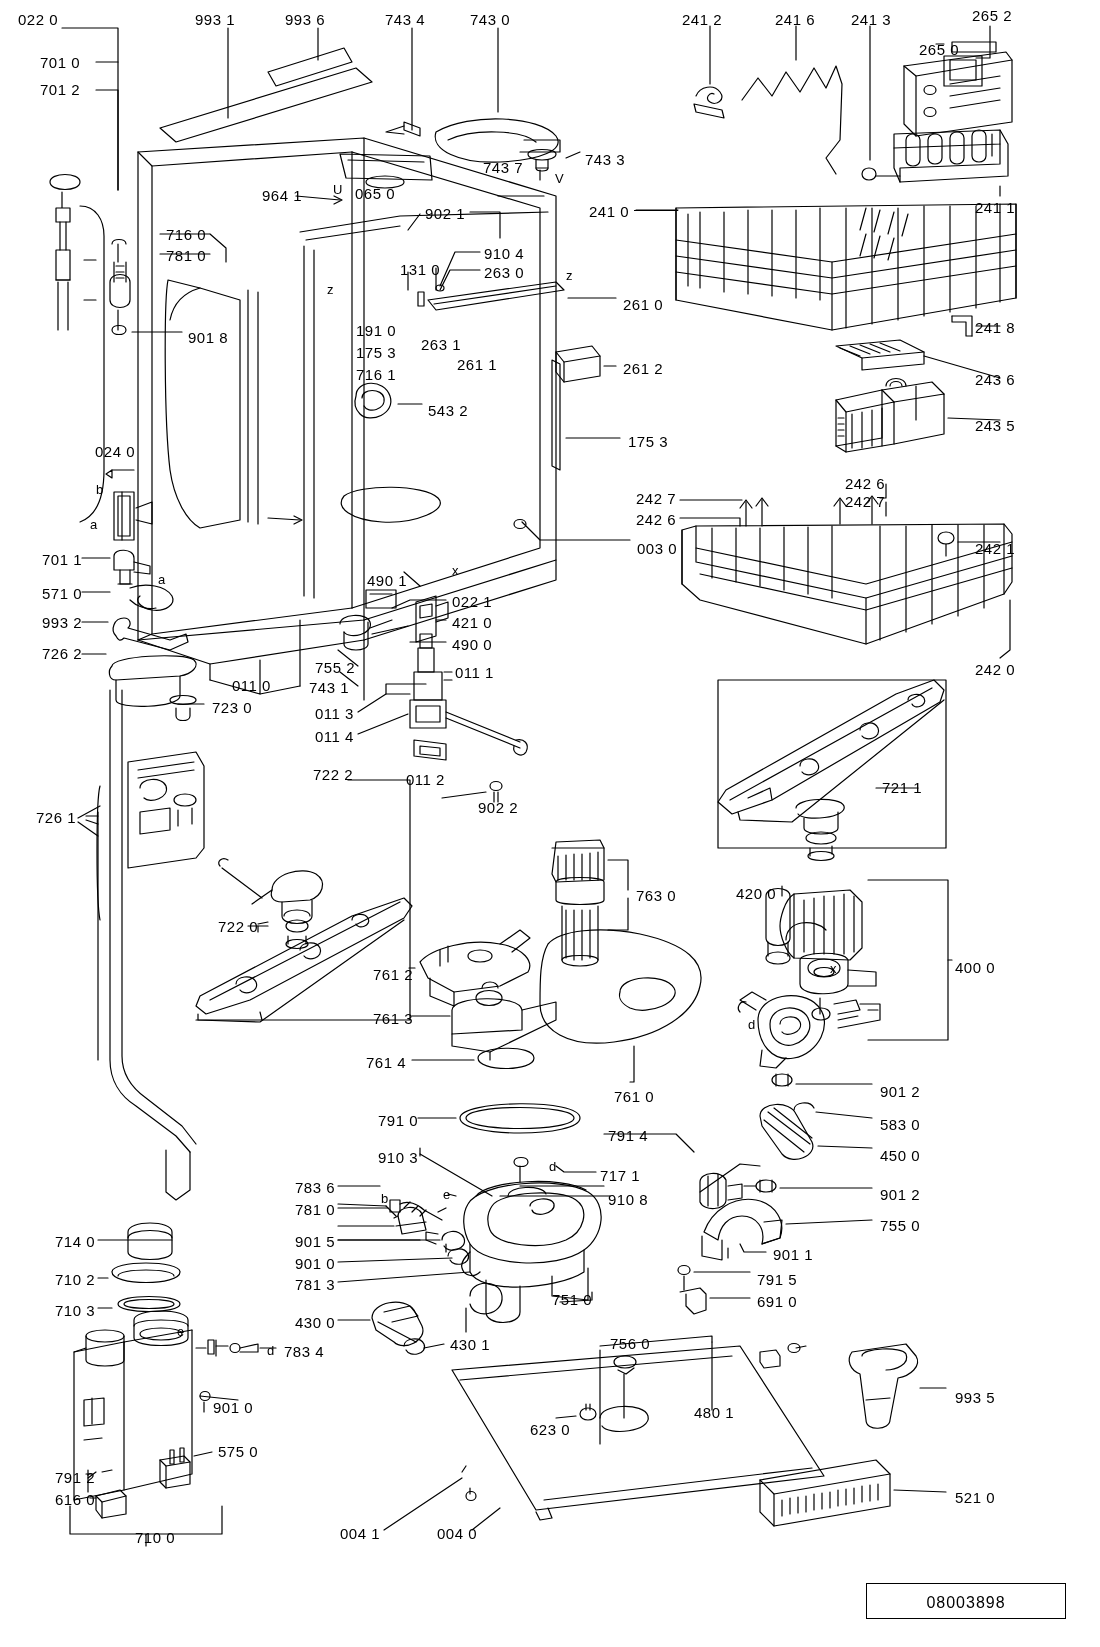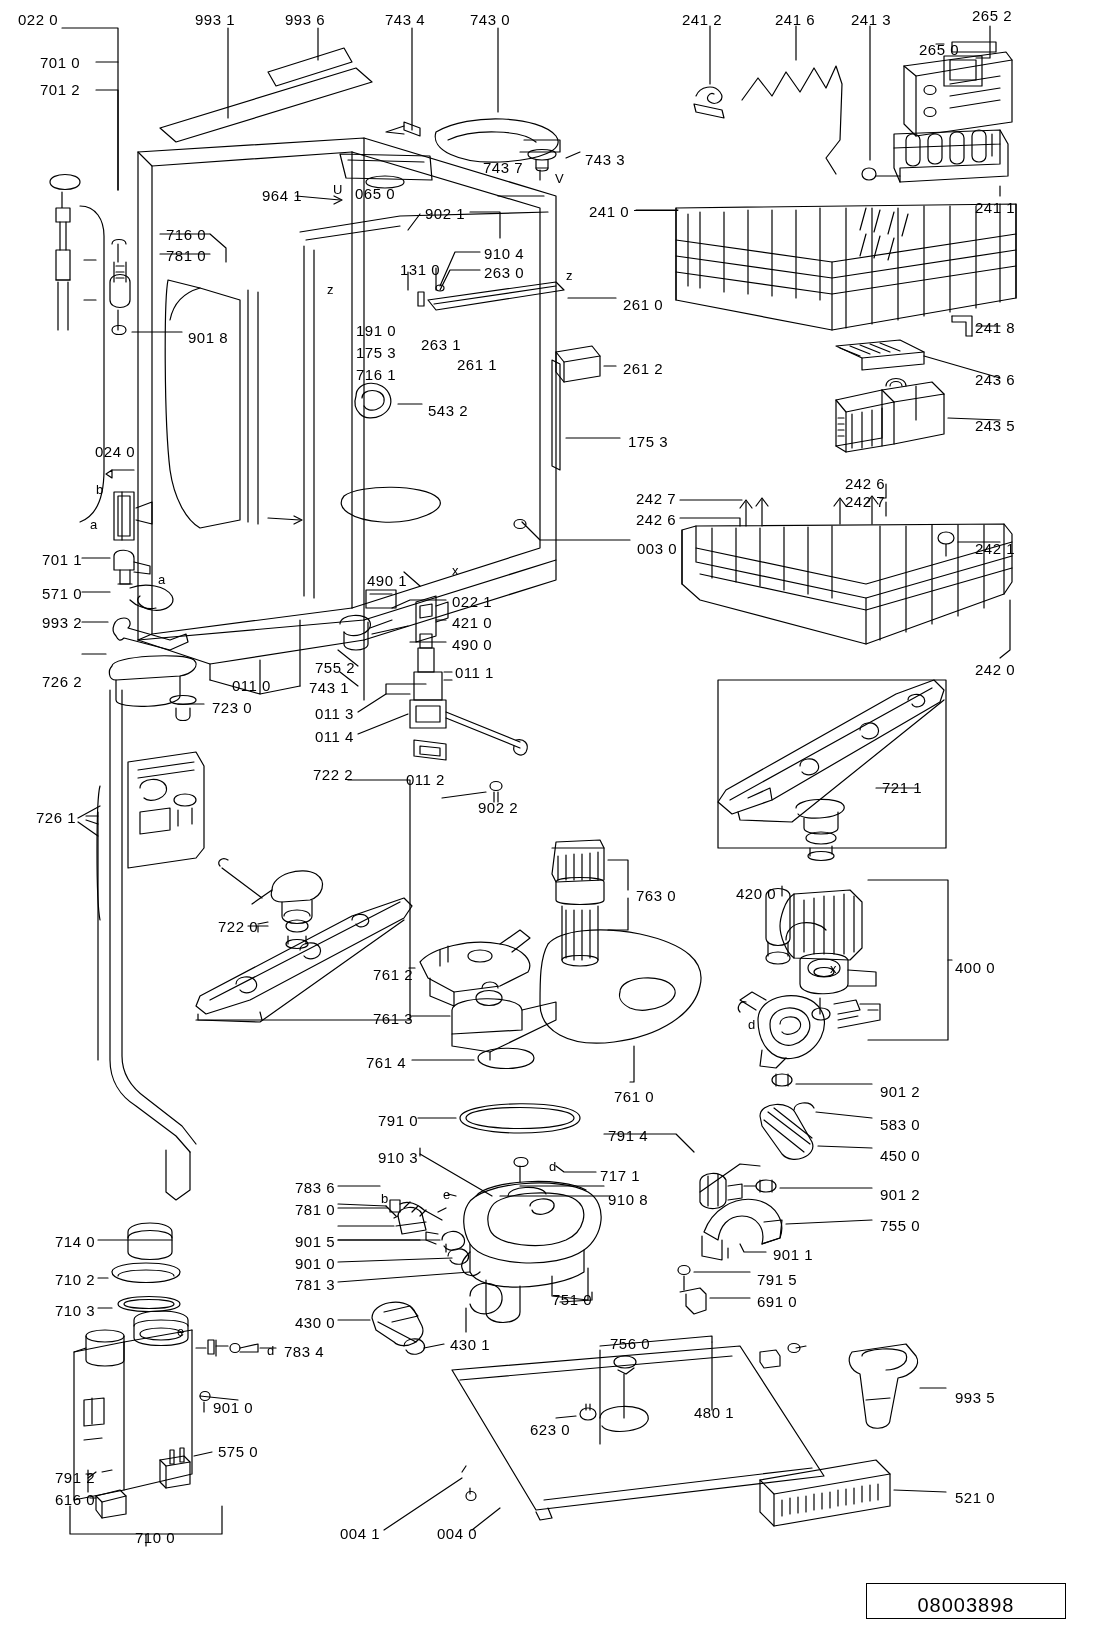--- a/index.html
+++ b/index.html
@@ -50,21 +50,21 @@
     height: 36px;
     border: 1.5px solid #000;
     box-sizing: border-box;
   }
   .docnum span {
     position: absolute;
     left: 0;
     right: 0;
     top: 10px;
     text-align: center;
-    font-size: 20px;
+    font-size: 16px;
     letter-spacing: 1px;
   }
 </style>
 </head>
 <body>
 
 <div id="sheet">
 
   <svg class="art" viewBox="0 0 1100 1647" xmlns="http://www.w3.org/2000/svg">
     <g fill="none" stroke="#000" stroke-width="1.2" stroke-linejoin="round" stroke-linecap="round">
@@ -705,21 +705,21 @@
     <div class="lbl" style="left: 975px; top: 541px;">242 1</div>
     <div class="lbl" style="left: 637px; top: 541px;">003 0</div>
     <div class="lbl" style="left: 42px; top: 552px;">701 1</div>
     <div class="lbl" style="left: 42px; top: 586px;">571 0</div>
     <div class="lbl" style="left: 367px; top: 573px;">490 1</div>
     <div class="lbl small" style="left: 452px; top: 564px;">x</div>
     <div class="lbl" style="left: 452px; top: 594px;">022 1</div>
     <div class="lbl" style="left: 42px; top: 615px;">993 2</div>
     <div class="lbl" style="left: 452px; top: 615px;">421 0</div>
     <div class="lbl" style="left: 452px; top: 637px;">490 0</div>
-    <div class="lbl" style="left: 42px; top: 674px; text-align: right;">726 2</div>
+    <div class="lbl" style="left: 42px; top: 646px; text-align: right;">726 2</div>
     <div class="lbl" style="left: 975px; top: 662px;">242 0</div>
     <div class="lbl" style="left: 315px; top: 660px;">755 2</div>
     <div class="lbl" style="left: 455px; top: 665px;">011 1</div>
     <div class="lbl" style="left: 232px; top: 678px;">011 0</div>
     <div class="lbl" style="left: 309px; top: 680px;">743 1</div>
     <div class="lbl" style="left: 212px; top: 700px;">723 0</div>
     <div class="lbl" style="left: 315px; top: 706px;">011 3</div>
     <div class="lbl" style="left: 315px; top: 729px;">011 4</div>
     <div class="lbl" style="left: 313px; top: 767px;">722 2</div>
     <div class="lbl" style="left: 406px; top: 772px;">011 2</div>

